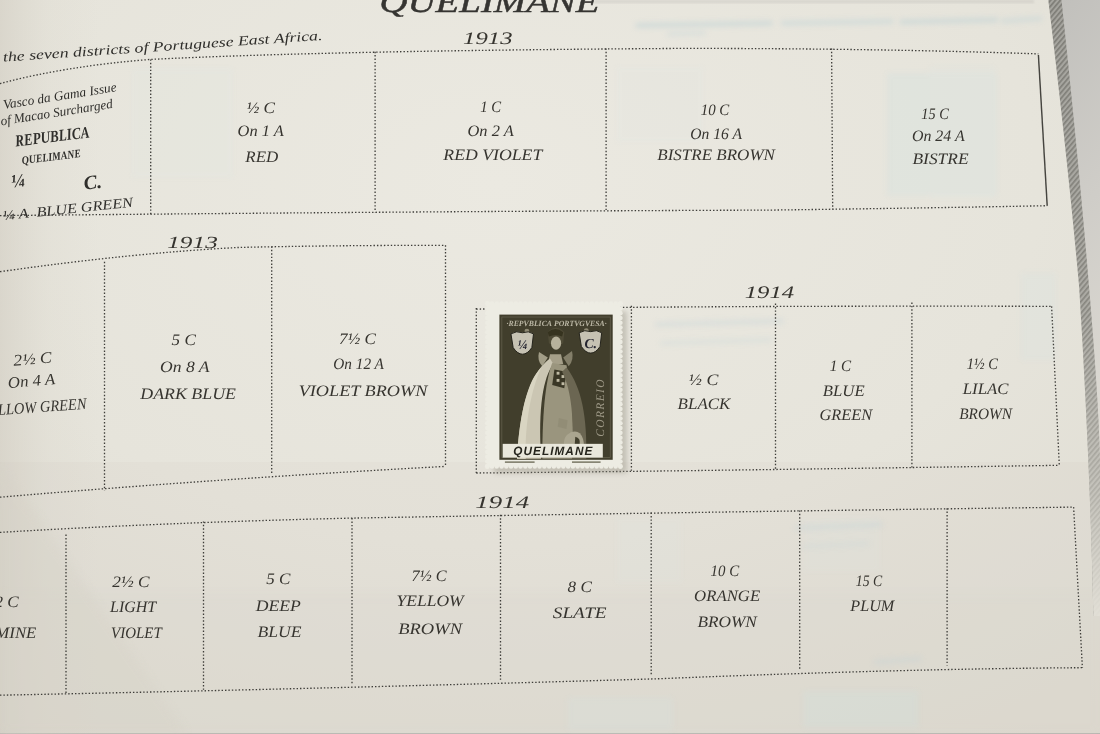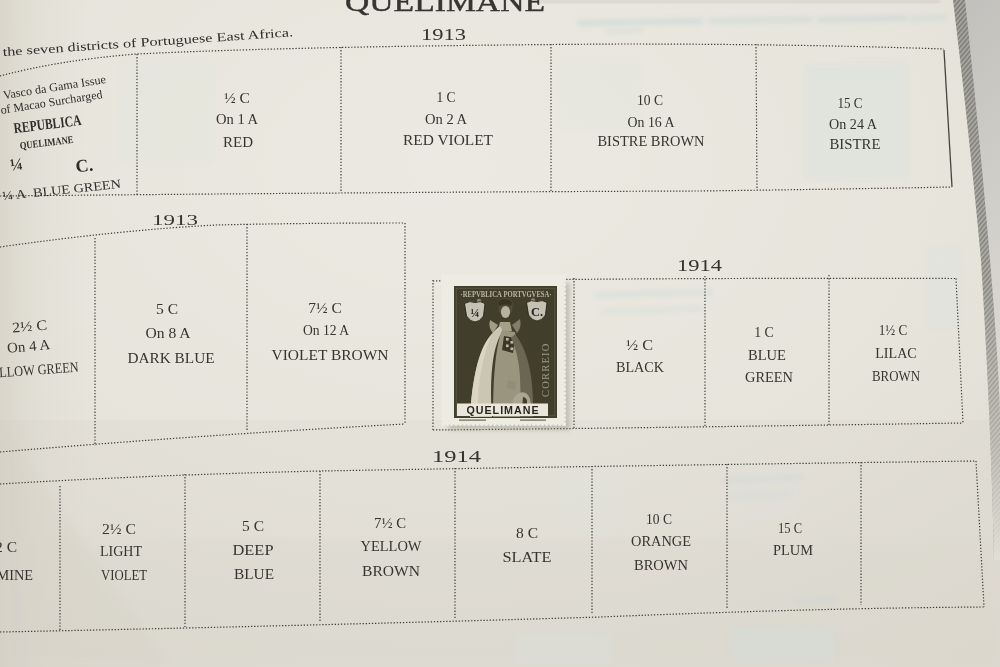--- a/index.html
+++ b/index.html
@@ -1,16 +1,16 @@
 <!DOCTYPE html>
 <html><head>
 <meta charset="utf-8">
 <style>
 html,body{margin:0;padding:0;background:#888;}
-#page{width:1000px;height:667px;overflow:hidden;position:relative;}
+#page{width:1000px;height:667px;overflow:hidden;position:relative;font-style:italic;}
 svg{display:block;}
 text{font-family:"Liberation Serif", serif;}
 </style>
 </head>
 <body>
 <div id="page">
 <svg width="1000" height="667" viewBox="0 0 1000 667" xmlns="http://www.w3.org/2000/svg" style="filter:blur(0.42px)">
 <defs>
   <radialGradient id="midlight" cx="0.45" cy="0.25" r="0.9">
     <stop offset="0" stop-color="#ebe9e1"></stop>

